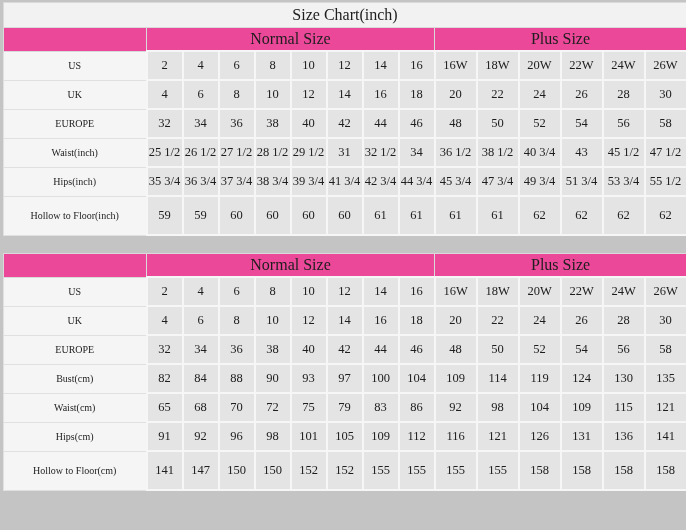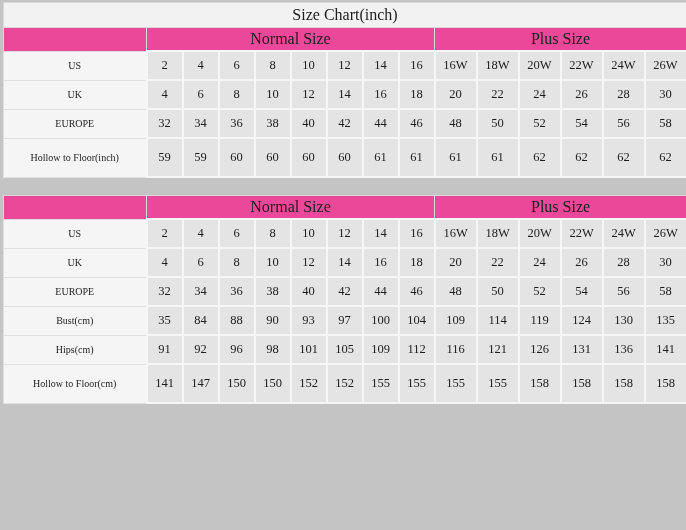--- a/index.html
+++ b/index.html
@@ -141,20 +141,54 @@
           <td class="data-cell">40</td>
           <td class="data-cell">42</td>
           <td class="data-cell">44</td>
           <td class="data-cell">46</td>
           <td class="data-cell">48</td>
           <td class="data-cell">50</td>
           <td class="data-cell">52</td>
           <td class="data-cell">54</td>
           <td class="data-cell">56</td>
           <td class="data-cell">58</td>
+        </tr>
+        <tr>
+          <td class="label-cell">Waist(inch)</td>
+          <td class="data-cell">25 1/2</td>
+          <td class="data-cell">26 1/2</td>
+          <td class="data-cell">27 1/2</td>
+          <td class="data-cell">28 1/2</td>
+          <td class="data-cell">29 1/2</td>
+          <td class="data-cell">31</td>
+          <td class="data-cell">32 1/2</td>
+          <td class="data-cell">34</td>
+          <td class="data-cell">36 1/2</td>
+          <td class="data-cell">38 1/2</td>
+          <td class="data-cell">40 3/4</td>
+          <td class="data-cell">43</td>
+          <td class="data-cell">45 1/2</td>
+          <td class="data-cell">47 1/2</td>
+        </tr>
+        <tr>
+          <td class="label-cell">Hips(inch)</td>
+          <td class="data-cell">35 3/4</td>
+          <td class="data-cell">36 3/4</td>
+          <td class="data-cell">37 3/4</td>
+          <td class="data-cell">38 3/4</td>
+          <td class="data-cell">39 3/4</td>
+          <td class="data-cell">41 3/4</td>
+          <td class="data-cell">42 3/4</td>
+          <td class="data-cell">44 3/4</td>
+          <td class="data-cell">45 3/4</td>
+          <td class="data-cell">47 3/4</td>
+          <td class="data-cell">49 3/4</td>
+          <td class="data-cell">51 3/4</td>
+          <td class="data-cell">53 3/4</td>
+          <td class="data-cell">55 1/2</td>
         </tr>
         <tr class="tall-row">
           <td class="label-cell">Hollow to Floor(inch)</td>
           <td class="data-cell">59</td>
           <td class="data-cell">59</td>
           <td class="data-cell">60</td>
           <td class="data-cell">60</td>
           <td class="data-cell">60</td>
           <td class="data-cell">60</td>
           <td class="data-cell">61</td>
@@ -241,34 +275,51 @@
           <td class="data-cell">46</td>
           <td class="data-cell">48</td>
           <td class="data-cell">50</td>
           <td class="data-cell">52</td>
           <td class="data-cell">54</td>
           <td class="data-cell">56</td>
           <td class="data-cell">58</td>
         </tr>
         <tr>
           <td class="label-cell">Bust(cm)</td>
-          <td class="data-cell">35</td>
+          <td class="data-cell">82</td>
           <td class="data-cell">84</td>
           <td class="data-cell">88</td>
           <td class="data-cell">90</td>
           <td class="data-cell">93</td>
           <td class="data-cell">97</td>
           <td class="data-cell">100</td>
           <td class="data-cell">104</td>
           <td class="data-cell">109</td>
           <td class="data-cell">114</td>
           <td class="data-cell">119</td>
           <td class="data-cell">124</td>
           <td class="data-cell">130</td>
           <td class="data-cell">135</td>
+        </tr>
+        <tr>
+          <td class="label-cell">Waist(cm)</td>
+          <td class="data-cell">65</td>
+          <td class="data-cell">68</td>
+          <td class="data-cell">70</td>
+          <td class="data-cell">72</td>
+          <td class="data-cell">75</td>
+          <td class="data-cell">79</td>
+          <td class="data-cell">83</td>
+          <td class="data-cell">86</td>
+          <td class="data-cell">92</td>
+          <td class="data-cell">98</td>
+          <td class="data-cell">104</td>
+          <td class="data-cell">109</td>
+          <td class="data-cell">115</td>
+          <td class="data-cell">121</td>
         </tr>
         <tr>
           <td class="label-cell">Hips(cm)</td>
           <td class="data-cell">91</td>
           <td class="data-cell">92</td>
           <td class="data-cell">96</td>
           <td class="data-cell">98</td>
           <td class="data-cell">101</td>
           <td class="data-cell">105</td>
           <td class="data-cell">109</td>

